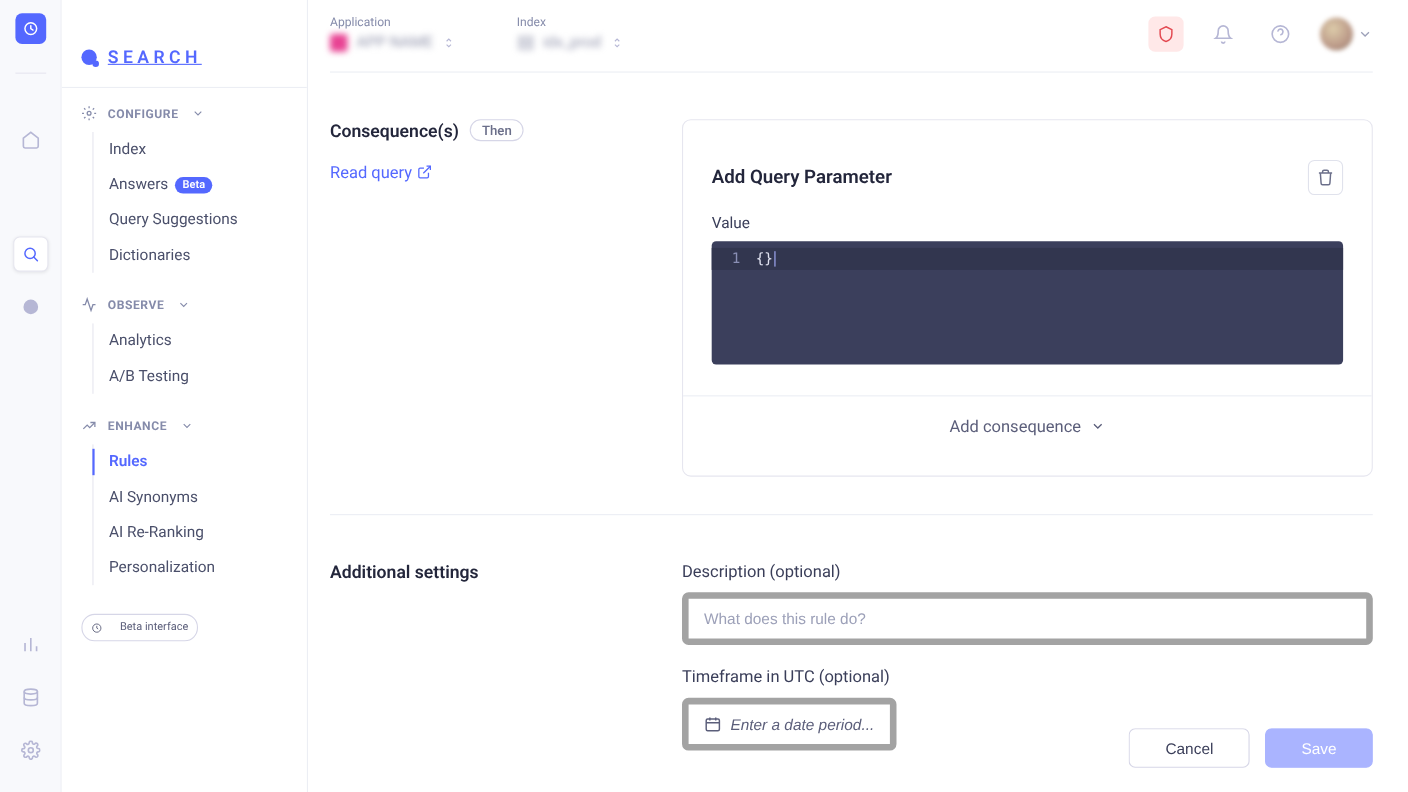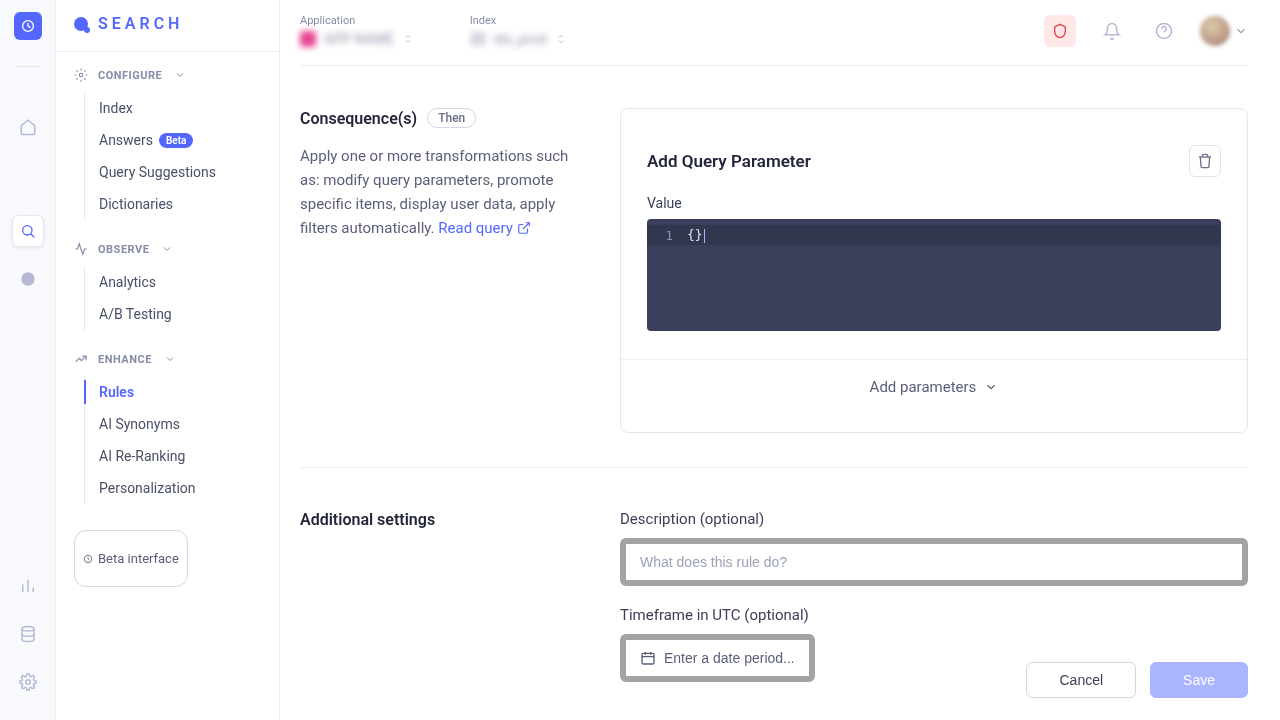--- a/index.html
+++ b/index.html
@@ -11,32 +11,32 @@
 .rail-top, .rail-mid, .rail-bottom { display: flex; flex-direction: column; align-items: center; gap: 16px; }
 .rail-mid { margin-top: 44px; }
 .rail-bottom { margin-top: auto; margin-bottom: 10px; }
 .rail-logo { width: 28px; height: 28px; border-radius: 6px; background: #5468ff; display: flex; align-items: center; justify-content: center; }
 .rail-icon { width: 32px; height: 32px; display: flex; align-items: center; justify-content: center; color: #b6b7d5; border-radius: 6px; }
 .rail-icon.active { background: #fff; color: #5468ff; box-shadow: 0 1px 3px rgba(0,0,0,0.08); border: 1px solid #e6e6ef; }
 .rail-divider { width: 28px; height: 1px; background: #e6e6ef; margin: 10px 0 0; }
 
 
 .sidebar { width: 224px; border-right: 1px solid #eceef4; padding: 0; overflow-y: auto; }
-.side-header { display: flex; align-items: center; gap: 10px; padding: 14px 18px 18px; color: #5468ff; letter-spacing: 4px; font-weight: 600; font-size: 16px; border-bottom: 1px solid #eceef4; }
+.side-header { display: flex; align-items: center; gap: 10px; padding: 42px 18px 18px; color: #5468ff; letter-spacing: 4px; font-weight: 600; font-size: 16px; border-bottom: 1px solid #eceef4; text-decoration: underline; }
 .side-header .dot { width: 14px; height: 14px; border-radius: 50%; background: #5468ff; position: relative; }
 .side-header .dot::after { content:""; position:absolute; bottom:-2px; right:-2px; width:6px; height:6px; border-radius:50%; background:#5468ff; }
 .side-group { padding: 16px 0 6px; }
 .side-group-head { display: flex; align-items: center; gap: 10px; padding: 0 18px 10px; color: #858baa; font-size: 11px; font-weight: 700; letter-spacing: 0.5px; cursor: pointer; }
 .side-group-head svg.chev { margin-left: 2px; }
 .side-items { border-left: 1px solid #e6e6ef; margin-left: 28px; }
 .side-item { padding: 8px 14px; color: #4a4f6a; cursor: pointer; display: flex; align-items: center; gap: 6px; font-size: 14px; }
 .side-item.active { color: #5468ff; font-weight: 600; position: relative; }
 .side-item.active::before { content:""; position:absolute; left:-1px; top:4px; bottom:4px; width:2px; background:#5468ff; }
 .badge { background: #5468ff; color: #fff; font-size: 10px; padding: 2px 7px; border-radius: 10px; font-weight: 600; }
-.beta-chip { margin: 20px 0 10px 18px; display: inline-flex; align-items: center; gap: 5px; border: 1px solid #d6d6e7; border-radius: 12px; padding: 20px 8px; font-size: 13px; color: #5b5e7a; }
+.beta-chip { margin: 20px 0 10px 18px; display: inline-flex; align-items: center; gap: 16px; border: 1px solid #d6d6e7; border-radius: 12px; padding: 6px 8px; font-size: 10px; color: #5b5e7a; }
 
 
 .main { flex: 1; display: flex; flex-direction: column; overflow: hidden; }
 .topbar { display: flex; align-items: center; padding: 14px 32px 14px 20px; gap: 56px; }
 .crumb { display: flex; flex-direction: column; gap: 4px; }
 .crumb-label { font-size: 11px; color: #858baa; }
 .crumb-val { display: flex; align-items: center; gap: 8px; color: #9396ad; filter: blur(3px); }
 .crumb-app-swatch { width: 16px; height: 16px; background: #e84393; border-radius: 3px; }
 .crumb-idx-icon { width:16px; height:16px; }
 .crumb-caret { color:#b6b7d5; filter:none; }
@@ -67,21 +67,21 @@
 .code-line.hl { background: #32364f; }
 .gutter { width: 34px; text-align: right; padding-right: 8px; color: #8a8fb5; }
 .code-text { padding-left: 6px; position: relative; }
 .cursor { display:inline-block; width:1px; height:14px; background:#a8b0ff; vertical-align:middle; margin-left:1px; }
 .card-divider { height:1px; background:#eceef4; margin: 28px -26px 0; }
 .add-cons { text-align: center; padding: 18px 0 0; color: #5b5e7a; cursor: pointer; display:flex; justify-content:center; align-items:center; gap:8px; font-size:15px; }
 
 .form-col { flex:1; }
 .input, .date-btn { width: 100%; border: 6px solid #a3a3a3; border-radius: 6px; padding: 10px 14px; font-size: 14px; color: #23263b; background:#fff; }
 .input::placeholder { color: #9ca0b8; }
-.date-btn { display:inline-flex; width:auto; align-items:center; gap:8px; color:#5b5e7a; cursor:pointer; }
+.date-btn { display:inline-flex; width:auto; align-items:center; gap:8px; color:#5b5e7a; cursor:pointer;font-style:italic; }
 .field-block { margin-bottom: 20px; }
 .field-block .field-label { font-size: 15px; margin-bottom: 10px; }
 
 .footer-actions { position: absolute; right: 32px; bottom: 22px; display: flex; gap: 14px; }
 .btn { padding: 9px 32px; border-radius: 6px; font-size: 14px; cursor: pointer; border:1px solid #d6d6e7; background:#fff; color:#3a3e59; }
 .btn.primary { background: #aab4ff; border-color: #aab4ff; color: #fff; cursor: default; }
 </style>
 </head>
 <body>
 
@@ -287,21 +287,20 @@
     <div class="divider-h"></div>
 
     <div class="content">
       <div class="section">
         <div class="section-left">
           <div class="section-title">
             <span>Consequence(s)</span>
             <span class="pill">Then</span>
           </div>
           <div class="section-desc">
-            <span>Apply one or more transformations such as: modify query parameters, promote specific items, display user data, apply filters automatically. </span>
             <a class="readmore" href="#">
               <span>Read query</span>
               <svg width="14" height="14" viewBox="0 0 24 24" fill="none" stroke="currentColor" stroke-width="2">
                   <path d="M18 13v6a2 2 0 01-2 2H5a2 2 0 01-2-2V8a2 2 0 012-2h6"></path>
                   <path d="M15 3h6v6"></path>
                   <path d="M10 14L21 3"></path>
                 </svg>
             </a>
           </div>
         </div>
@@ -318,21 +317,21 @@
           </div>
           <div class="field-label">Value</div>
           <div class="code-editor">
             <div class="code-line hl">
               <span class="gutter">1</span>
               <span class="code-text"><span>{}</span><span class="cursor"></span></span>
             </div>
           </div>
           <div class="card-divider"></div>
           <div class="add-cons">
-            <span>Add parameters</span>
+            <span>Add consequence</span>
             <svg width="14" height="14" viewBox="0 0 24 24" fill="none" stroke="currentColor" stroke-width="2">
                 <path d="M6 9l6 6 6-6"></path>
               </svg>
           </div>
         </div>
       </div>
 
       <div class="section">
         <div class="section-left">
           <div class="section-title">Additional settings</div>

